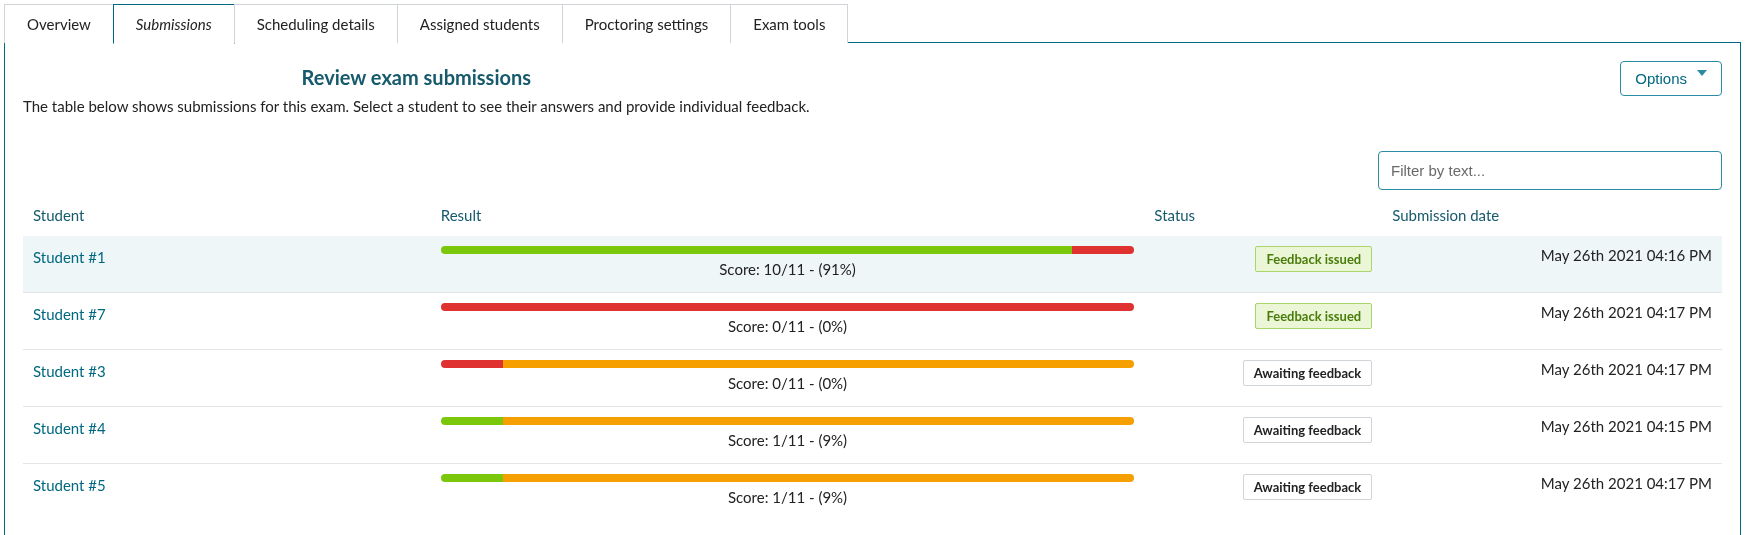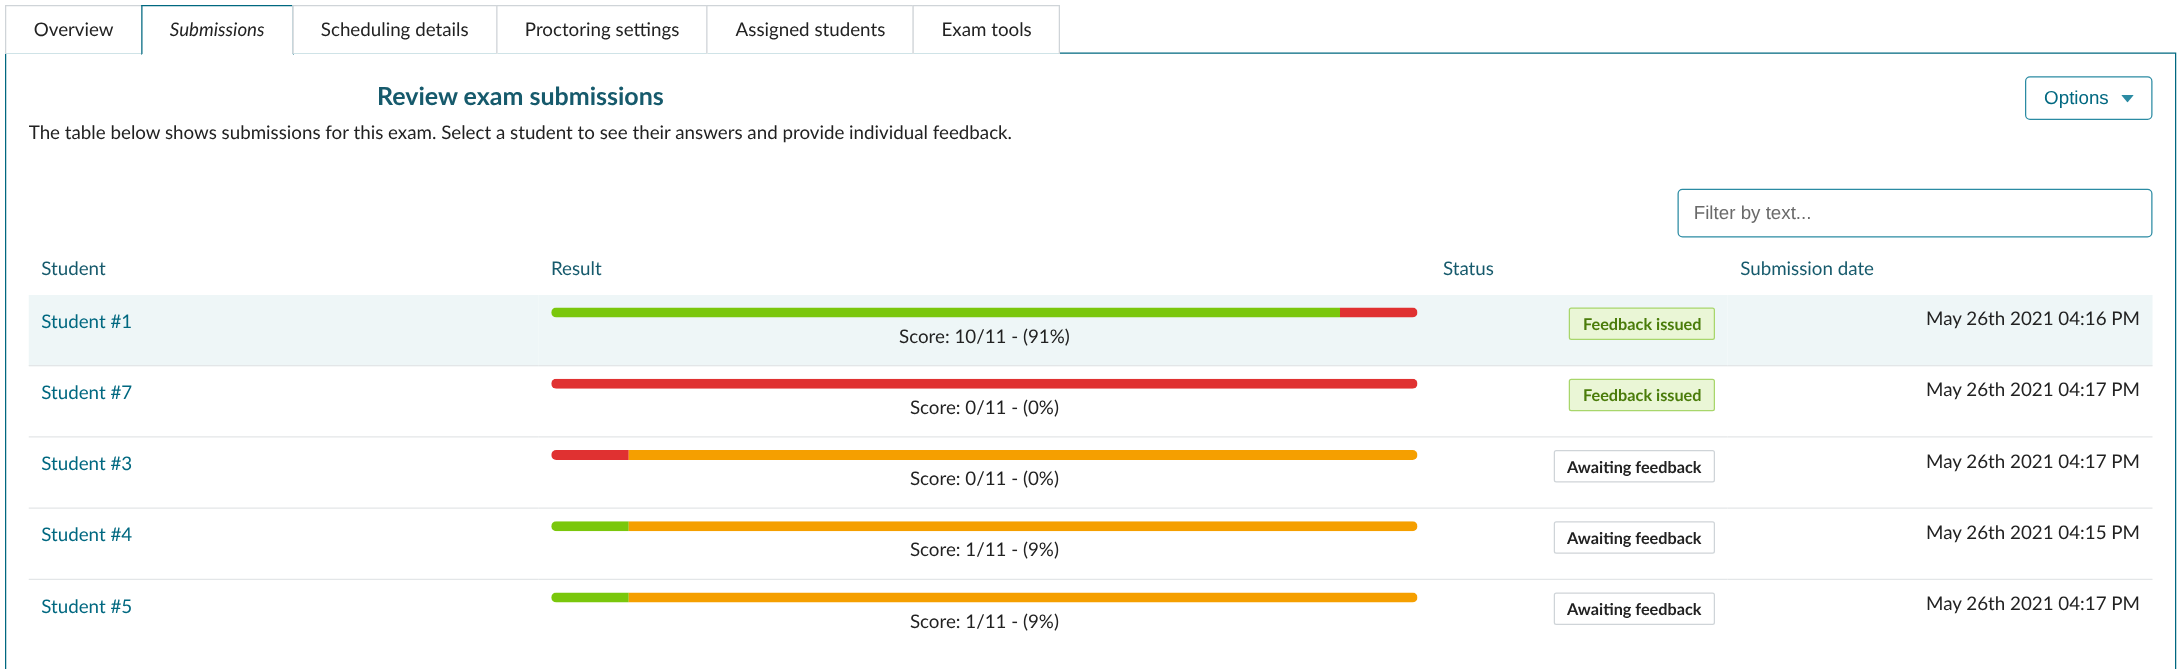--- a/index.html
+++ b/index.html
@@ -54,39 +54,39 @@
     font-size: 15px;
     margin-bottom: 8px;
   }
   .top-row {
     display: flex;
     justify-content: space-between;
     align-items: flex-start;
   }
   .options-btn {
     display: inline-flex;
-    align-items: center;
+    align-items: flex-start;
     gap: 10px;
     padding: 8px 14px;
     border: 1px solid #2b8ba3;
     border-radius: 4px;
     color: #006880;
     font-size: 15px;
     background: #fff;
     cursor: pointer;
   }
   .options-btn svg { width: 10px; height: 6px; }
   .filter-wrap {
     display: flex;
     justify-content: flex-end;
     margin-top: 28px;
     margin-bottom: 8px;
   }
   .filter-input {
-    width: 380px;
+    width: 344px;
     padding: 10px 12px;
     border: 1px solid #2b8ba3;
     border-radius: 4px;
     font-size: 15px;
     color: #333;
   }
   .filter-input::placeholder { color: #6a6a6a; }
   table.sub-table {
     width: 100%;
     border-collapse: collapse;
@@ -159,22 +159,22 @@
     white-space: nowrap;
   }
 </style>
 </head>
 <body>
 
 <div class="tabs" id="tabs-container">
     <div class="tab inactive-border">Overview</div>
     <div class="tab active">Submissions</div>
     <div class="tab inactive-border">Scheduling details</div>
+    <div class="tab inactive-border">Assigned students</div>
     <div class="tab inactive-border">Proctoring settings</div>
-    <div class="tab inactive-border">Assigned students</div>
     <div class="tab inactive-border">Exam tools</div>
   </div>
 
 <div class="panel">
   <div class="top-row">
     <div>
       <div class="panel-title">Review exam submissions</div>
       <div class="panel-sub">The table below shows submissions for this exam. Select a student to see their answers and provide individual feedback.</div>
     </div>
     <div>

